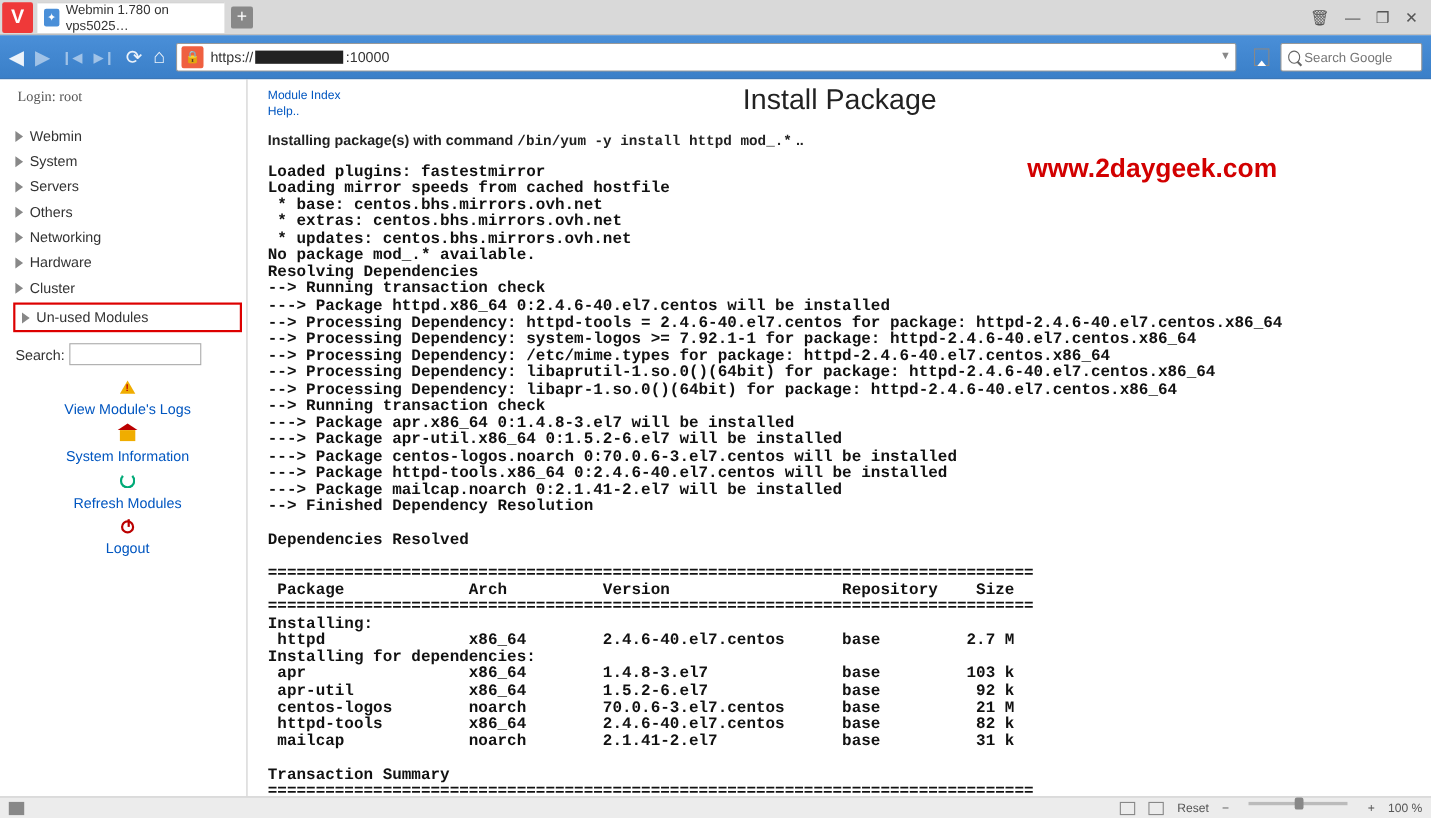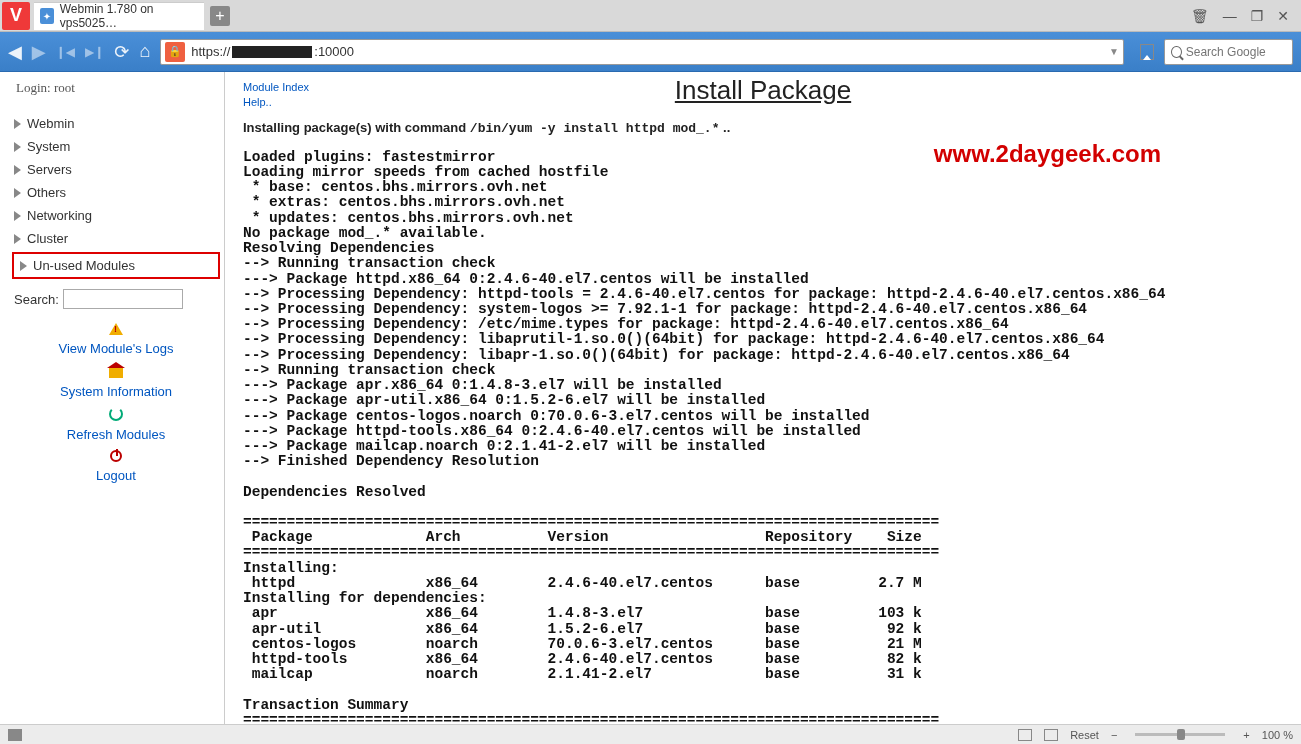--- a/index.html
+++ b/index.html
@@ -45,31 +45,31 @@
 .ico-house { width:14px; height:10px; background:#f0ad00; position:relative; margin-top:4px; }
 .ico-house::before { content:""; position:absolute; top:-6px; left:-2px; width:0; height:0; border-left:9px solid transparent; border-right:9px solid transparent; border-bottom:6px solid #b00; }
 .ico-refresh { width:14px; height:14px; border:2px solid #0a7; border-radius:50%; border-top-color:transparent; position:relative; }
 .ico-logout { width:12px; height:12px; border:2px solid #b00; border-radius:50%; position:relative; }
 .ico-logout::after { content:""; position:absolute; top:-3px; left:4px; width:2px; height:7px; background:#b00; }
 
 
 .main { flex: 1; padding: 8px 18px; overflow: auto; }
 .top-links { color: #0056c0; font-size: 11px; line-height: 1.4; }
 .top-links div { cursor:pointer; }
-.page-title { text-align: center; font-size: 26px; font-weight: normal; color: #222; margin-top: -36px; margin-bottom: 14px; text-decoration: underline; }
+.page-title { text-align: center; font-size: 26px; font-weight: normal; color: #222; margin-top: -36px; margin-bottom: 14px; }
 .install-line { font-size: 13px; color: #222; margin-bottom: 14px; }
 .install-line b { font-weight: bold; }
 .mono-out { font-family: "Courier New", monospace; font-size: 14.5px; line-height: 1.05; white-space: pre; color: #111; font-weight: bold; }
 .watermark { position: absolute; top: 140px; right: 140px; color: #d20000; font-weight: bold; font-size: 24px; font-family: Arial; }
 
 
 .statusbar { position: absolute; bottom: 0; left: 0; right: 0; height: 20px; background: #ececec; border-top: 1px solid #ccc; display: flex; align-items: center; font-size: 11px; color: #555; padding: 0 8px; }
 .sb-left { width:14px; height:12px; background:#888; }
 .sb-spacer { flex:1; }
-.sb-ctrl { display:flex; align-items:center; gap:12px; }
+.sb-ctrl { display:flex; gap:12px; }
 .sb-ico { width:14px; height:12px; border:1px solid #888; }
 .zoom-slider { width:90px; height:3px; background:#bbb; position:relative; margin: 0 6px; }
 .zoom-thumb { position:absolute; top:-4px; left:42px; width:8px; height:11px; background:#888; border-radius:2px; }
 </style>
 </head>
 <body>
 
 <div class="browser-top">
   <div class="vivaldi-logo">V</div>
   <div class="tab">
@@ -122,20 +122,24 @@
         <span class="nav-arrow"></span>
         <span>Servers</span>
       </div>
     <div class="nav-item">
         <span class="nav-arrow"></span>
         <span>Others</span>
       </div>
     <div class="nav-item">
         <span class="nav-arrow"></span>
         <span>Networking</span>
+      </div>
+    <div class="nav-item">
+        <span class="nav-arrow"></span>
+        <span>Hardware</span>
       </div>
     <div class="nav-item">
         <span class="nav-arrow"></span>
         <span>Cluster</span>
       </div>
     <div class="nav-highlight">
       <div class="nav-item">
           <span class="nav-arrow"></span>
           <span>Un-used Modules</span>
         </div>

